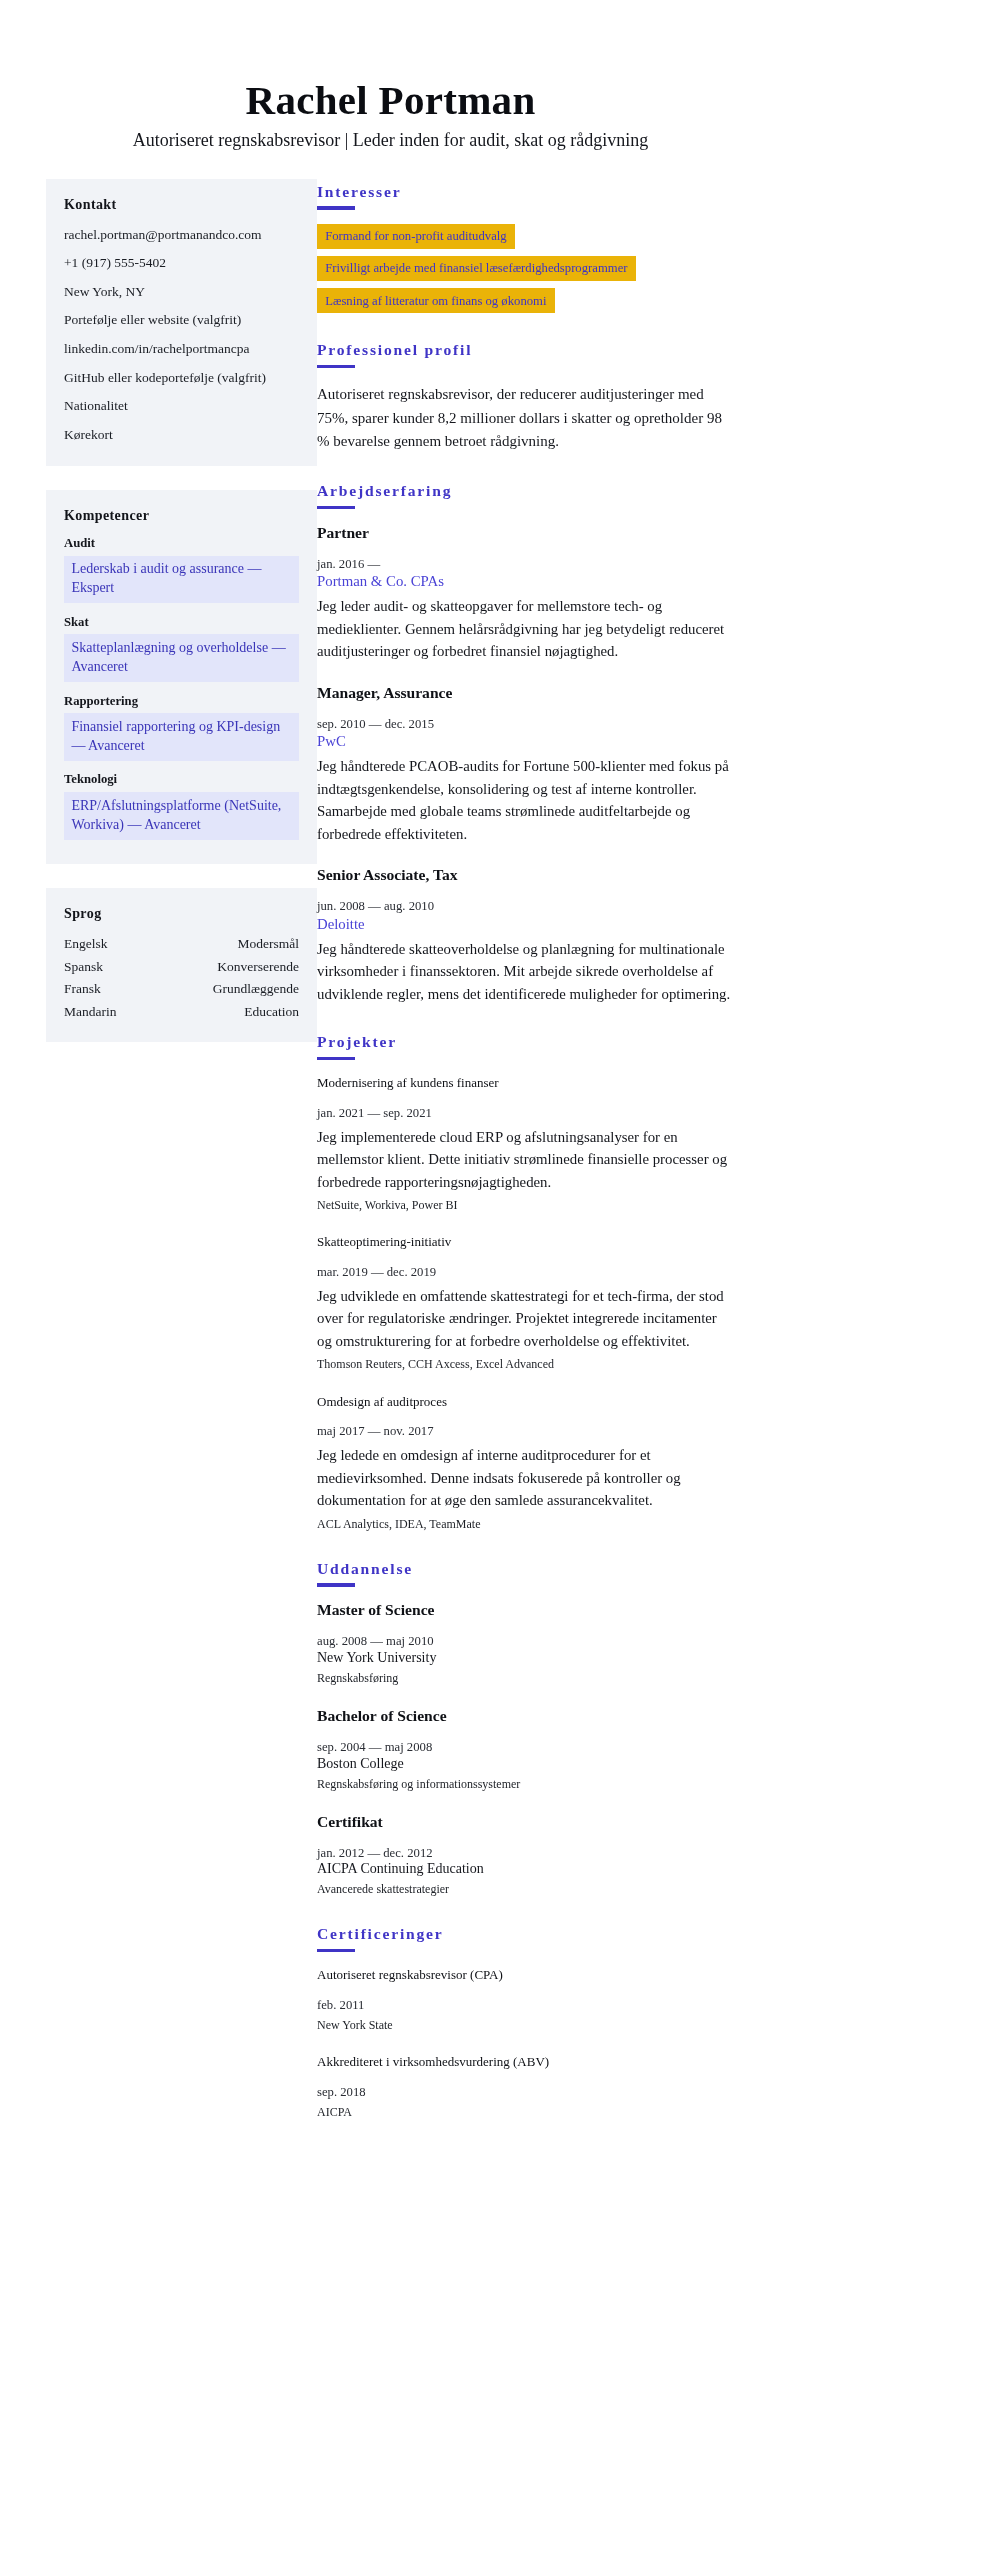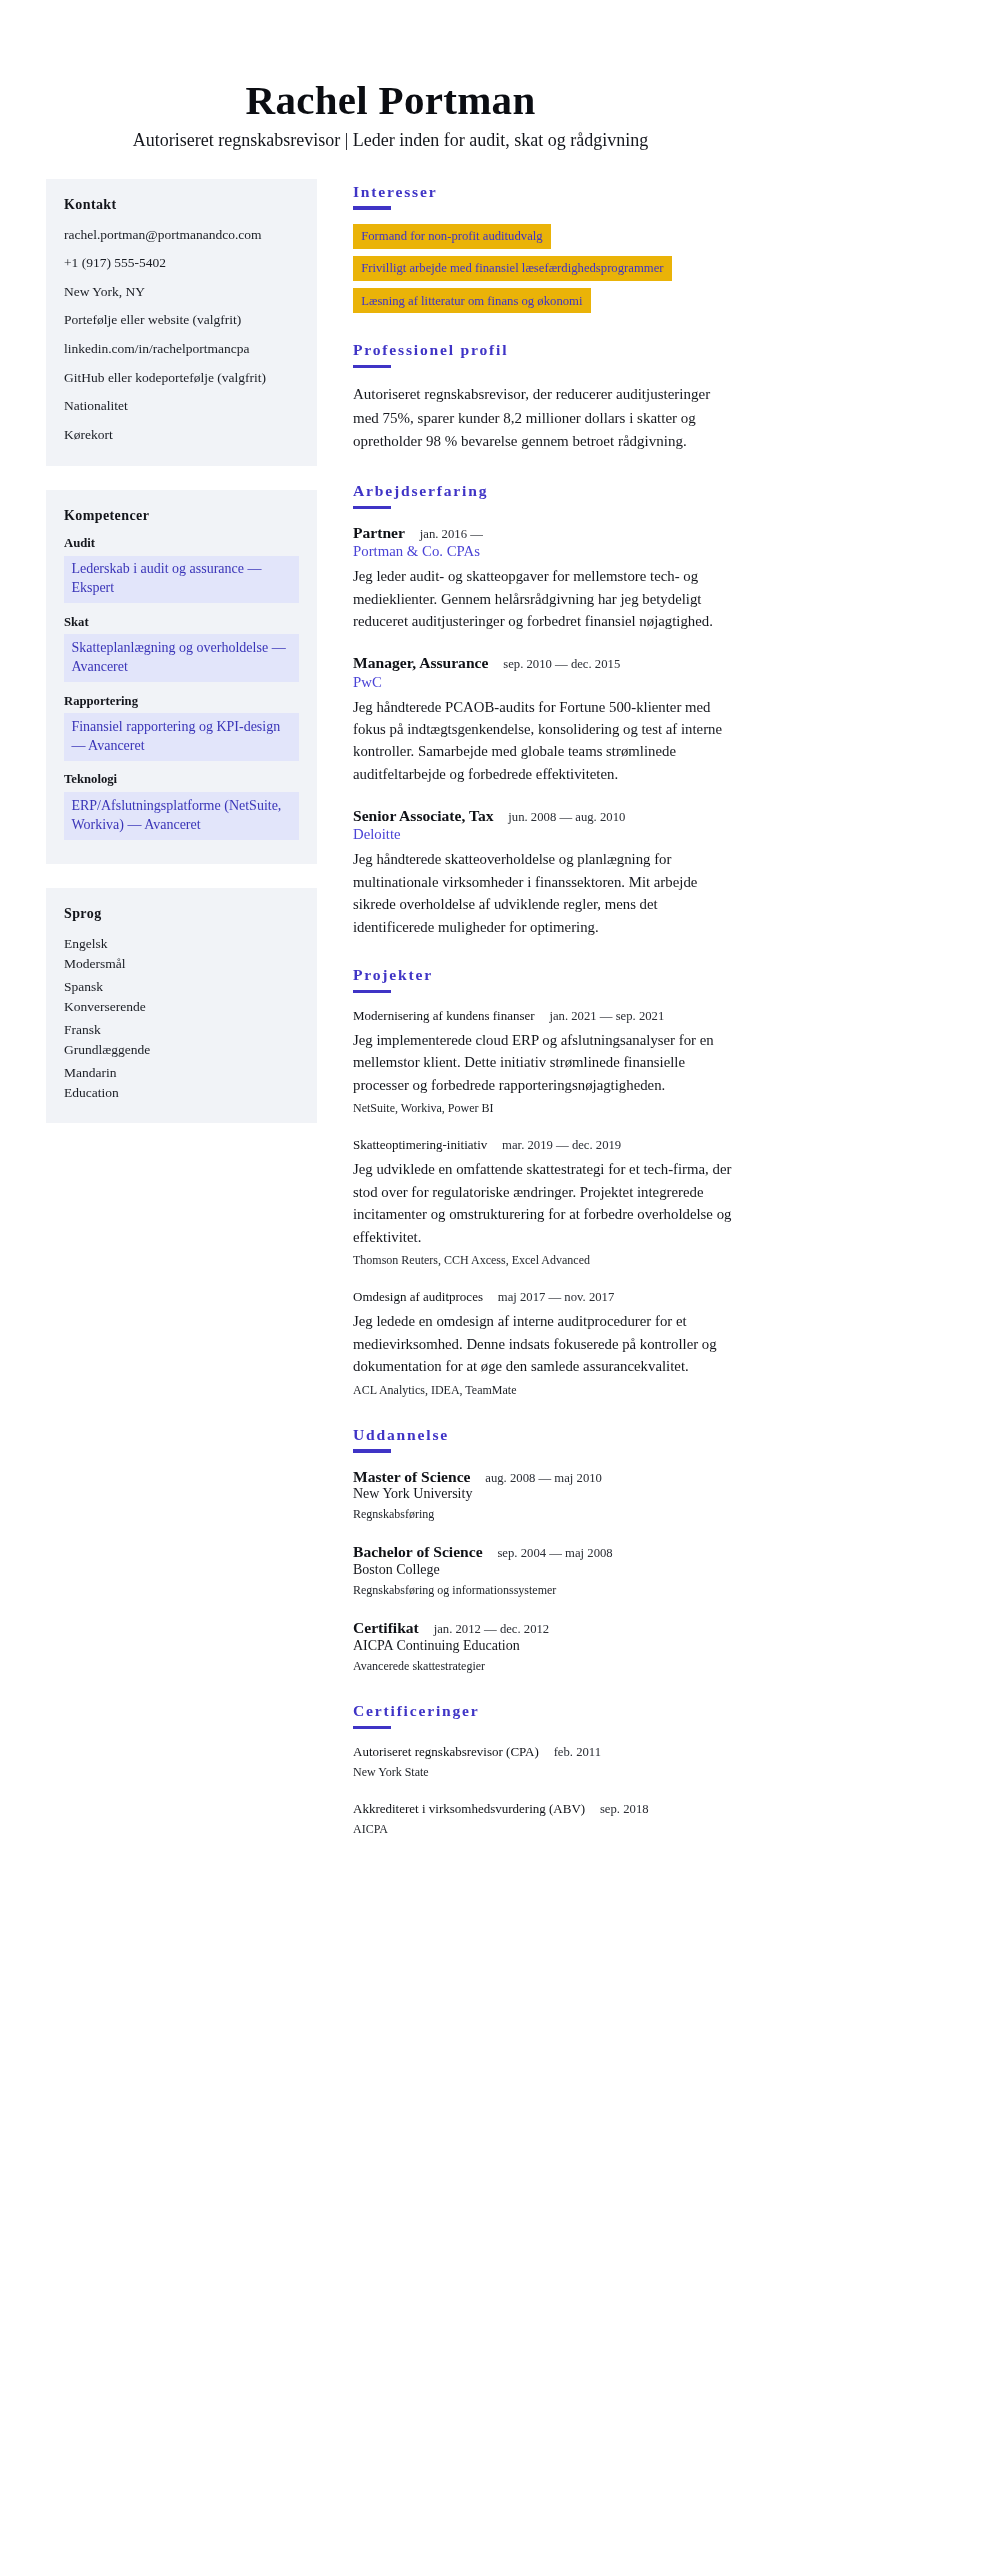--- a/index.html
+++ b/index.html
@@ -31,21 +31,20 @@
     font-size: 18px;
     margin-top: 8.2px;
     color: #15171d;
     font-weight: normal;
   }
 
   
   .body-grid {
     display: grid;
     grid-template-columns: 271px 1fr;
-    column-gap: 36px;
     align-items: start;
   }
 
   
   .sidebar { width: 271px; }
   .side-card {
     background: #f1f3f7;
     padding: 18px 18px 19.7px 18px;
     margin-bottom: 24.6px;
   }
@@ -84,21 +83,20 @@
     margin-bottom: 4.1px;
   }
 
   .lang-row {
     display: flex;
     justify-content: space-between;
     font-size: 13.5px;
     line-height: 1.5;
     color: #1a1d24;
     margin-bottom: 2.5px;
-    flex-direction: column;
   }
   .lang-row:last-child { margin-bottom: 0; }
 
   
   .main { padding-top: 3.3px; }
   .section { margin-bottom: 28px; }
   .section-head {
     font-size: 15.6px;
     font-weight: bold;
     color: #3f34c6;
@@ -127,20 +125,21 @@
     color: #16181e;
     max-width: 590px;
   }
 
   .entry { margin-bottom: 21.3px; }
   .entry:last-child { margin-bottom: 0; }
   .entry-top {
     display: flex;
     align-items: baseline;
     gap: 14.8px;
+    flex-direction: column;
   }
   .entry-title {
     font-size: 15.6px;
     font-weight: bold;
     color: #0f1116;
   }
   .entry-title.plain { font-weight: normal; font-size: 13px; }
   .entry-date {
     font-size: 12.7px;
     color: #2a2d34;

